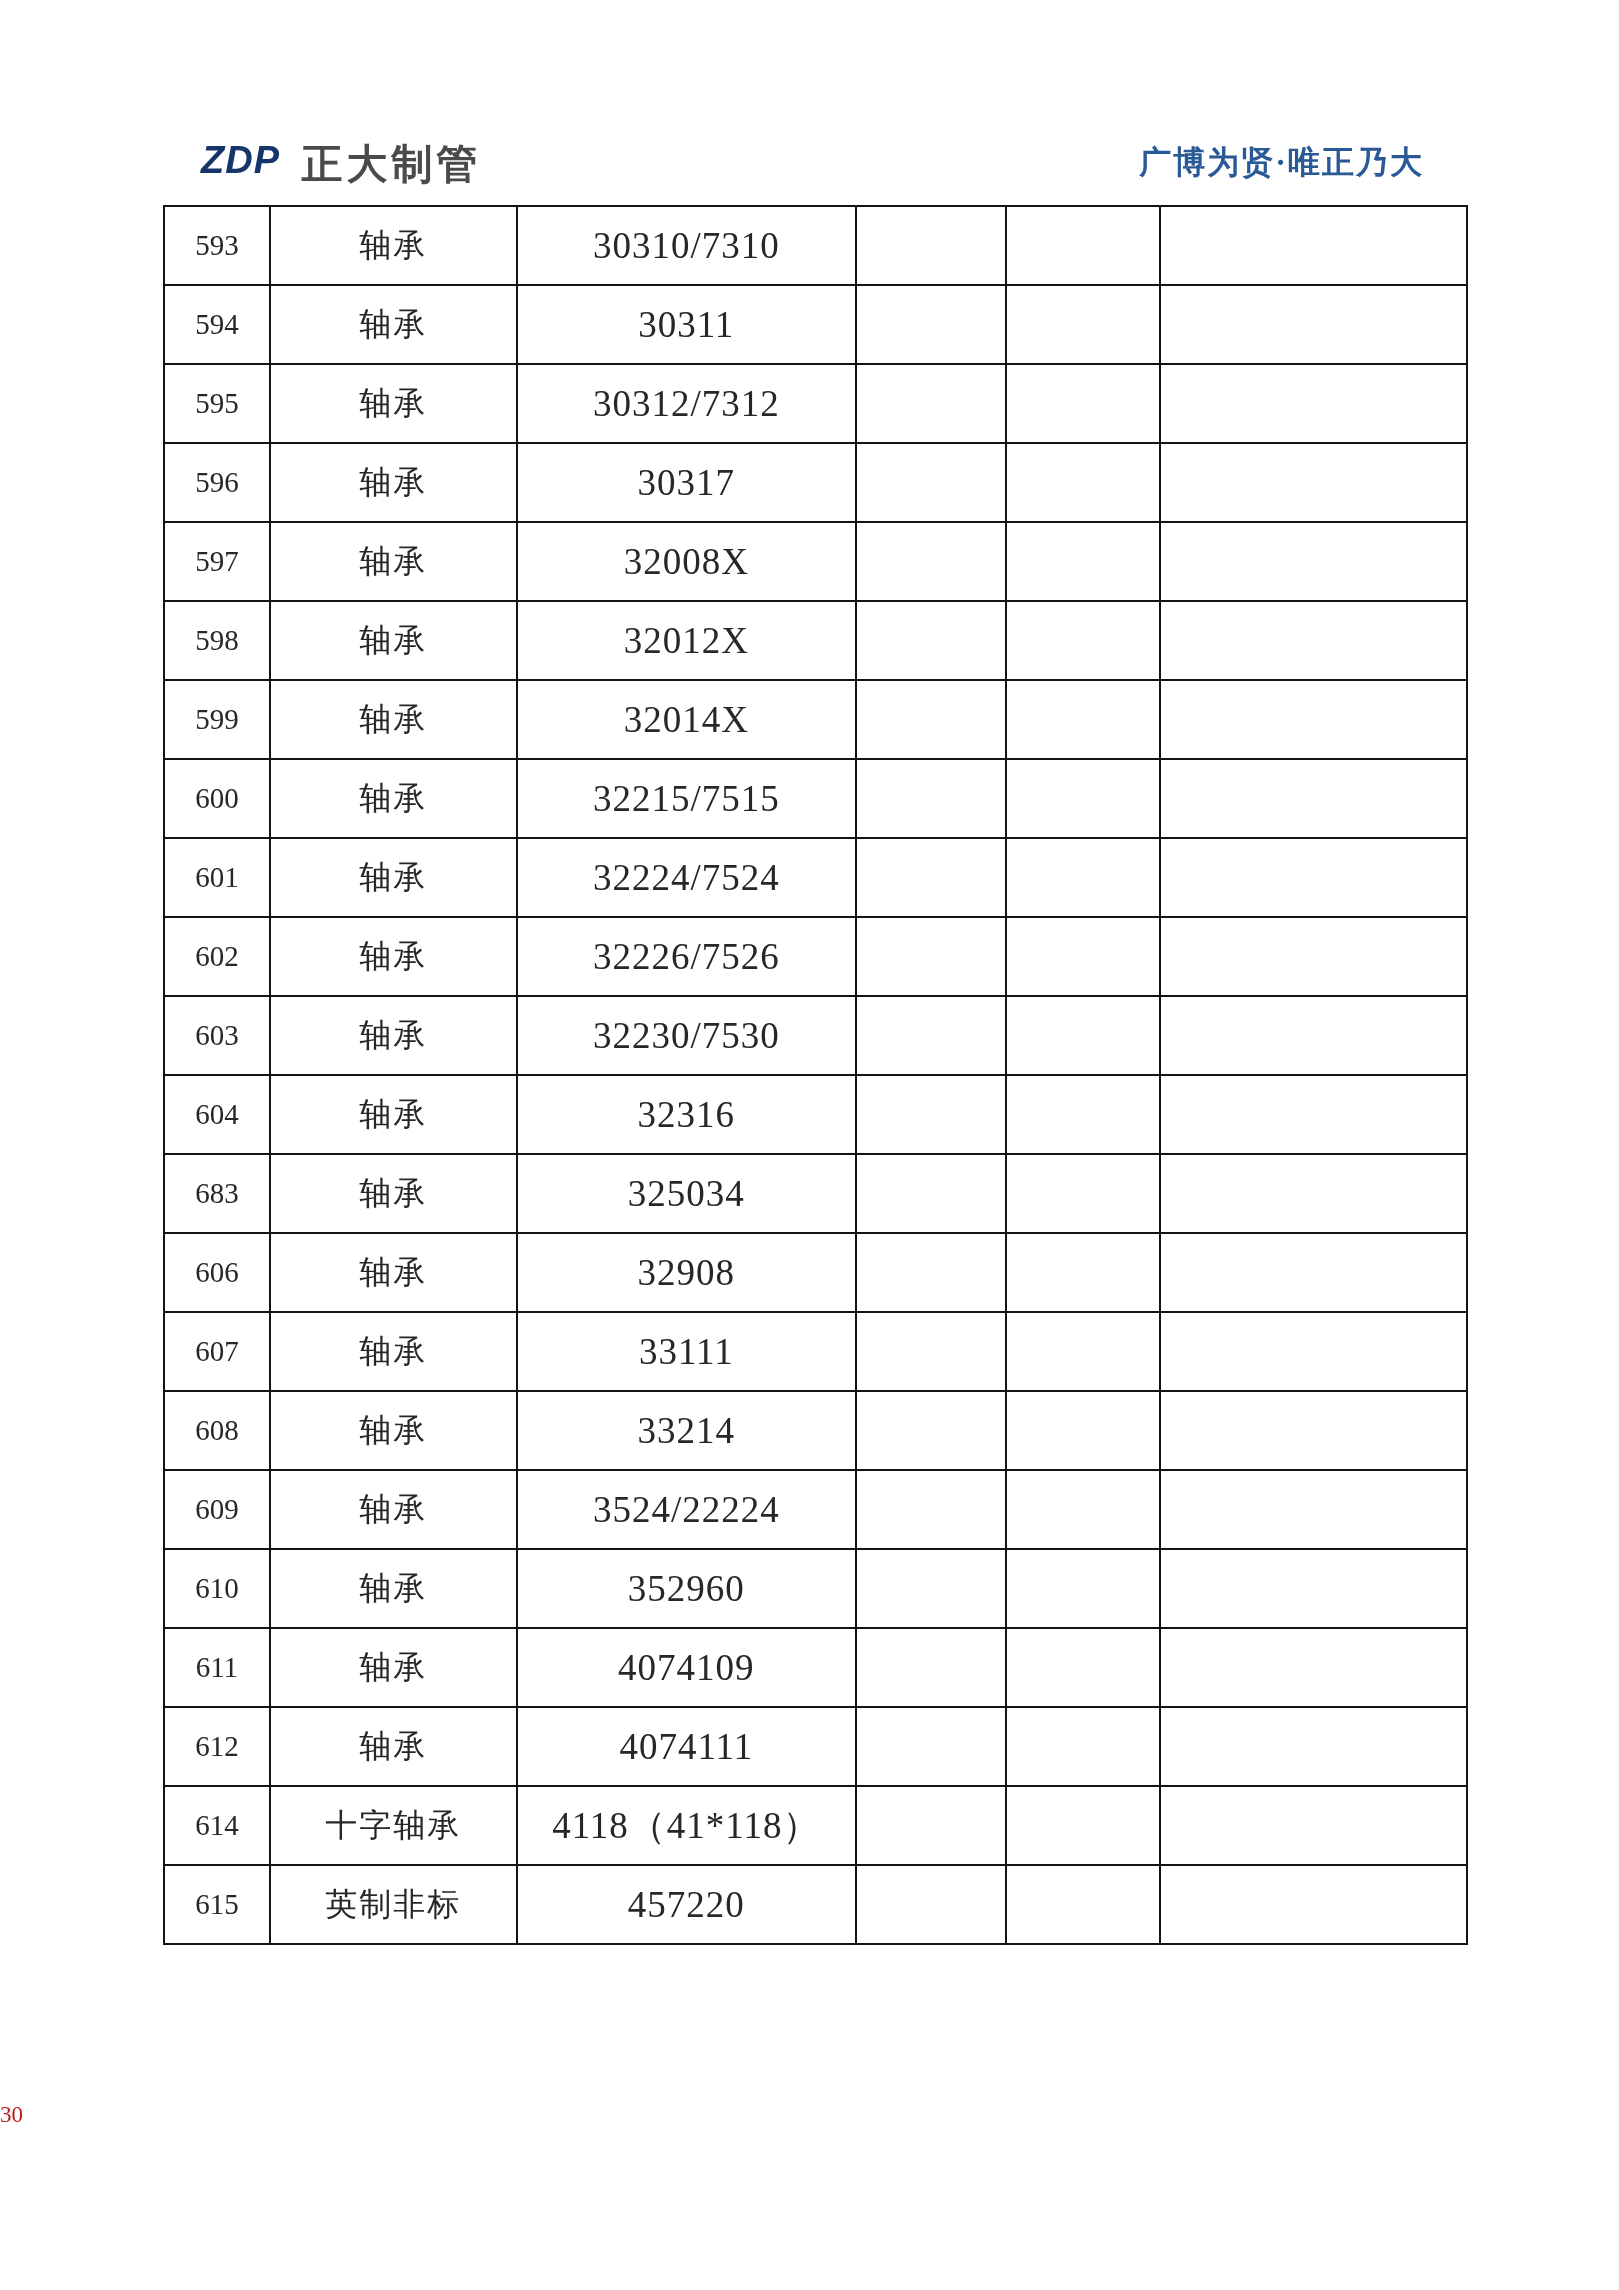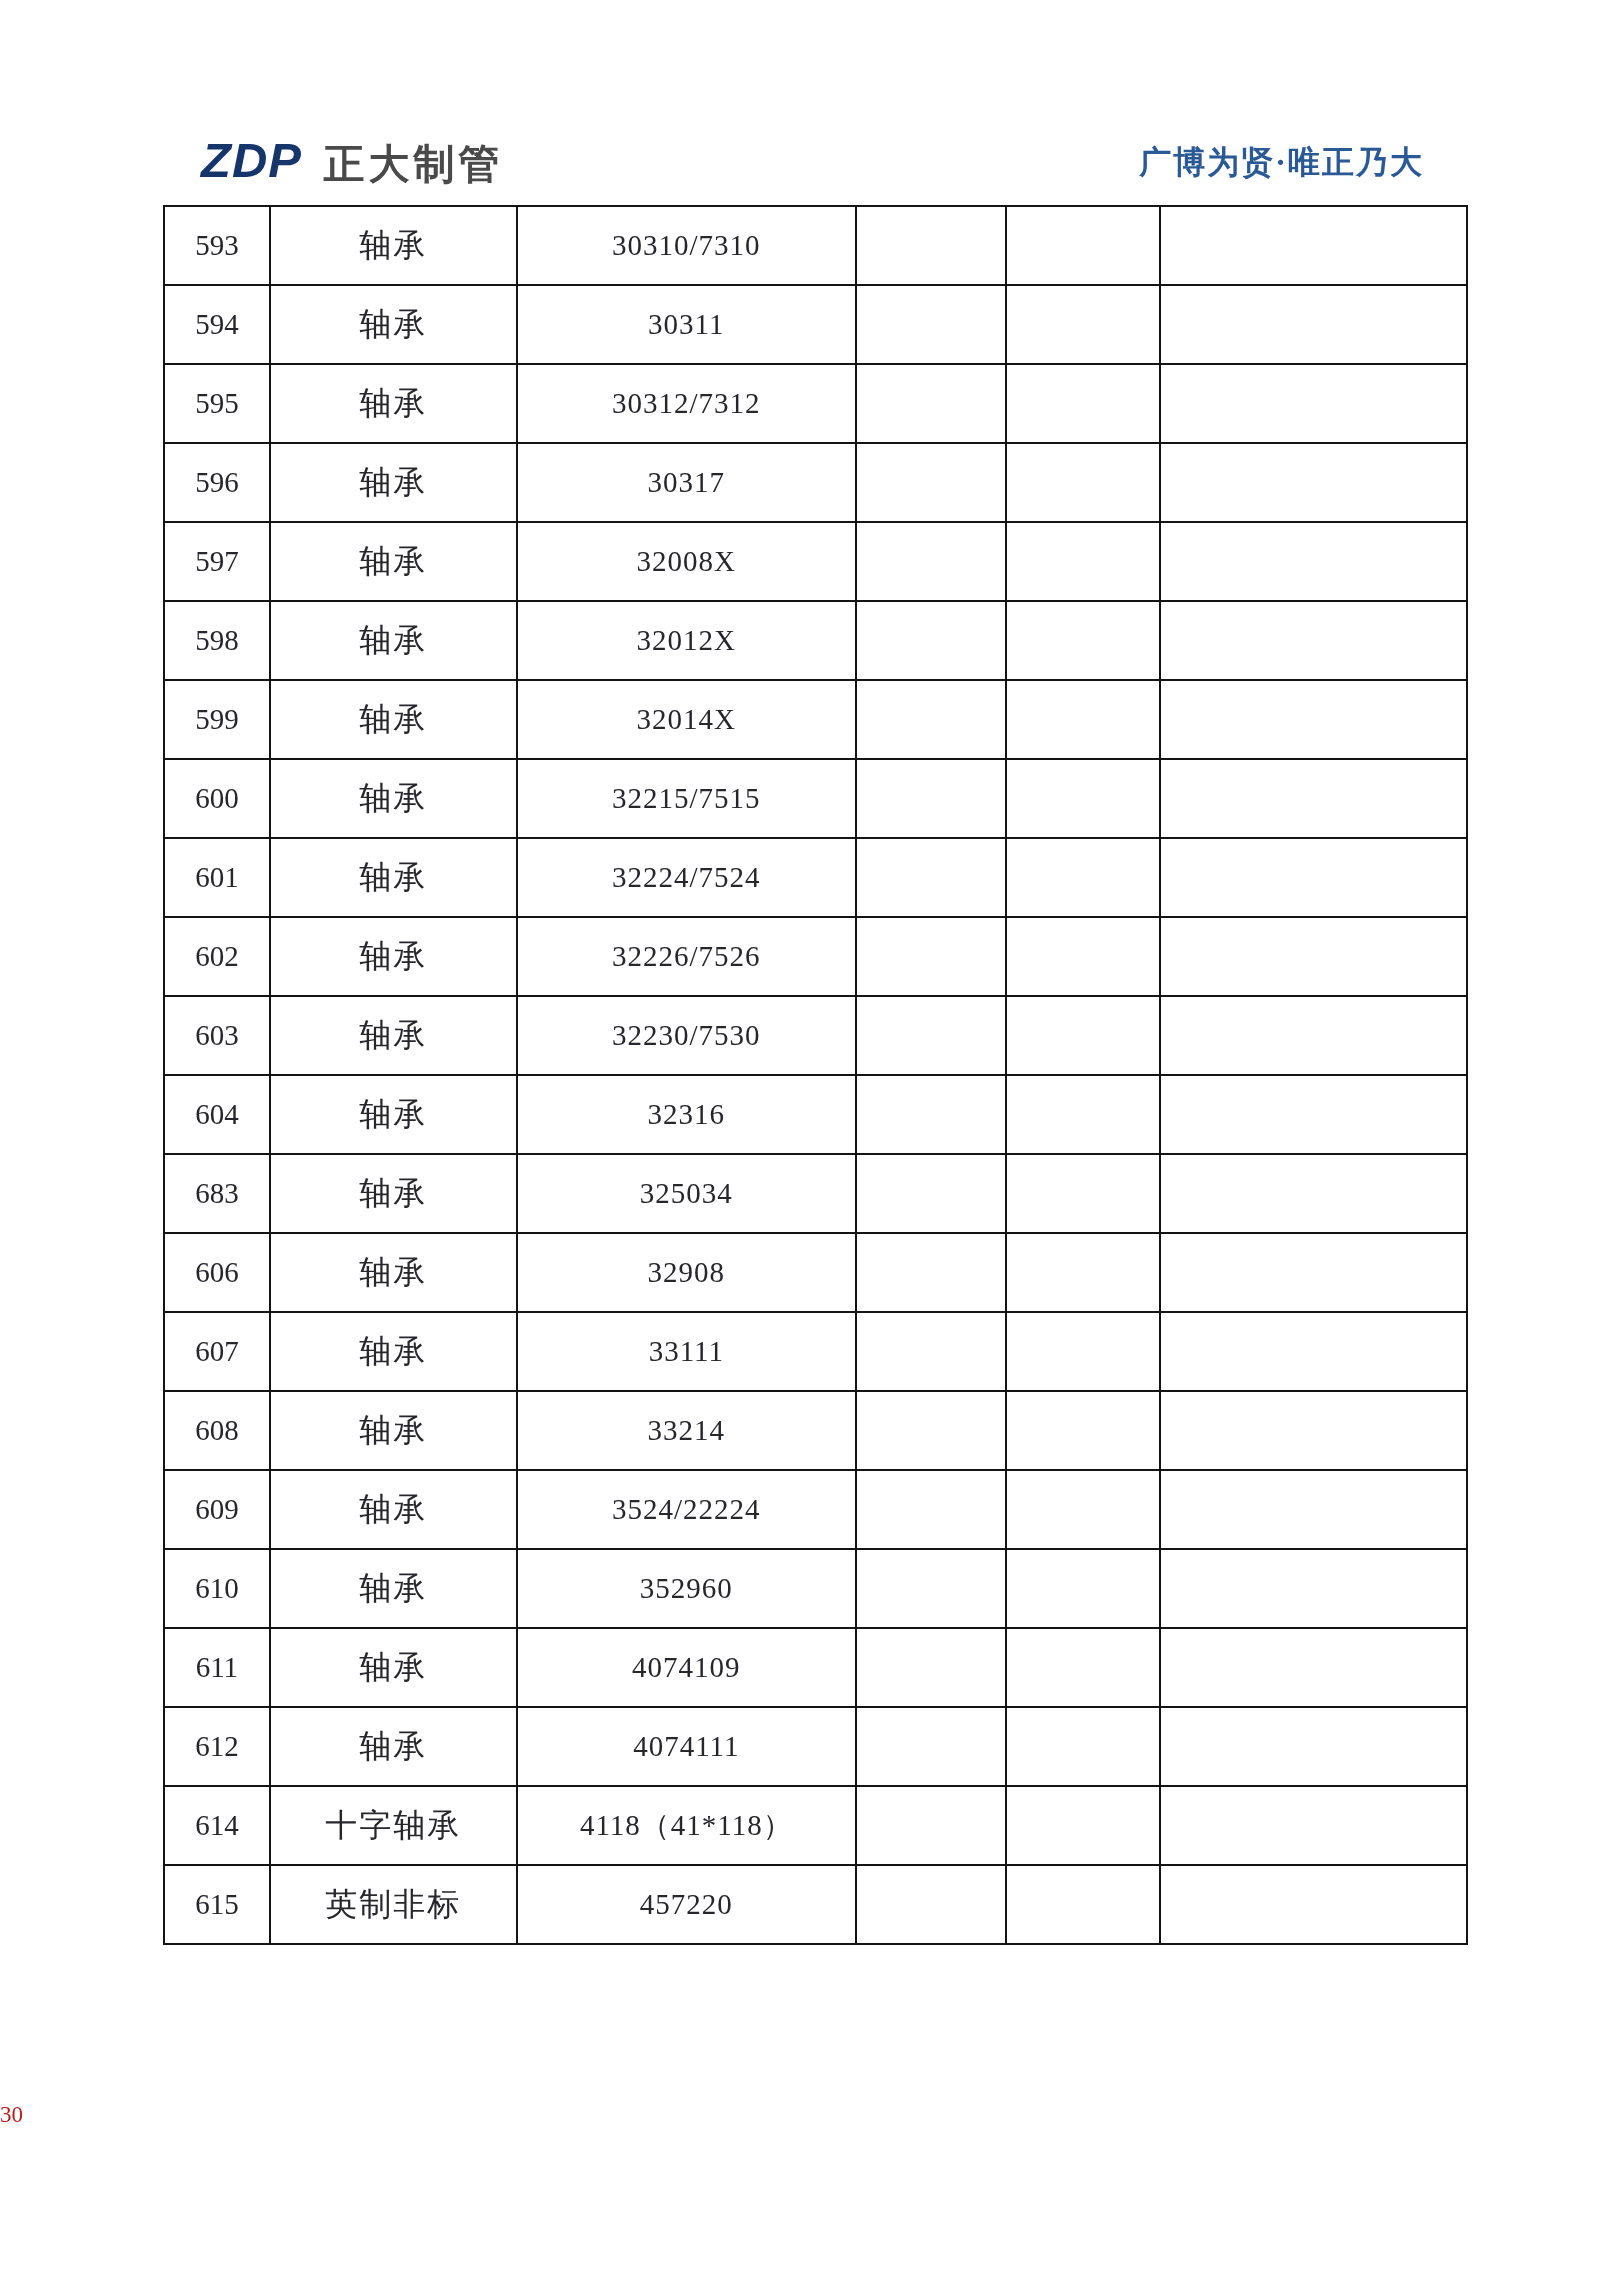--- a/index.html
+++ b/index.html
@@ -19,21 +19,21 @@
     font-family:"Liberation Serif","DejaVu Serif",serif;
   }
   
   .logo{
     position:absolute;left:201px;top:135px;height:51px;
     display:flex;align-items:center;white-space:nowrap;
   }
   .logo-zdp{
     font-family:"Liberation Sans","DejaVu Sans",sans-serif;
     font-weight:900;font-style:italic;
-    font-size:49px;line-height:49px;
+    font-size:38px;line-height:49px;
     color:var(--navy);letter-spacing:1px;
   }
   .logo-cn{
     margin-left:21.6px;
     font-family:Liberation Mono, monospace;
     font-weight:700;
     font-size:41px;line-height:45px;
     color:var(--logo-gray);letter-spacing:3.9px;margin-top:14px;
   }
   .slogan{
@@ -57,21 +57,21 @@
   .parts td{
     border:2px solid var(--border);
     height:77px; 
     text-align:center;vertical-align:middle;
     color:var(--text);
     padding:0 3.9px;
     overflow:hidden;white-space:nowrap;
   }
   .c-no  {width:104px;font-size:29px;}
   .c-name{width:243px;font-size:32px;letter-spacing:2px;}
-  .c-spec{width:333px;font-size:29px;letter-spacing:1px;}
+  .c-spec{width:333px;font-size:37px;letter-spacing:1px;}
   .c-e1  {width:148px;}
   .c-e2  {width:151px;}
   .c-e3  {width:302px;}
   
   .pagenum{
     position:absolute;left:0;top:2102px;width:100%;
     font-size:23px;color:#b91c1c;
     font-family:"Liberation Serif","DejaVu Serif",serif;
   }
 </style>

